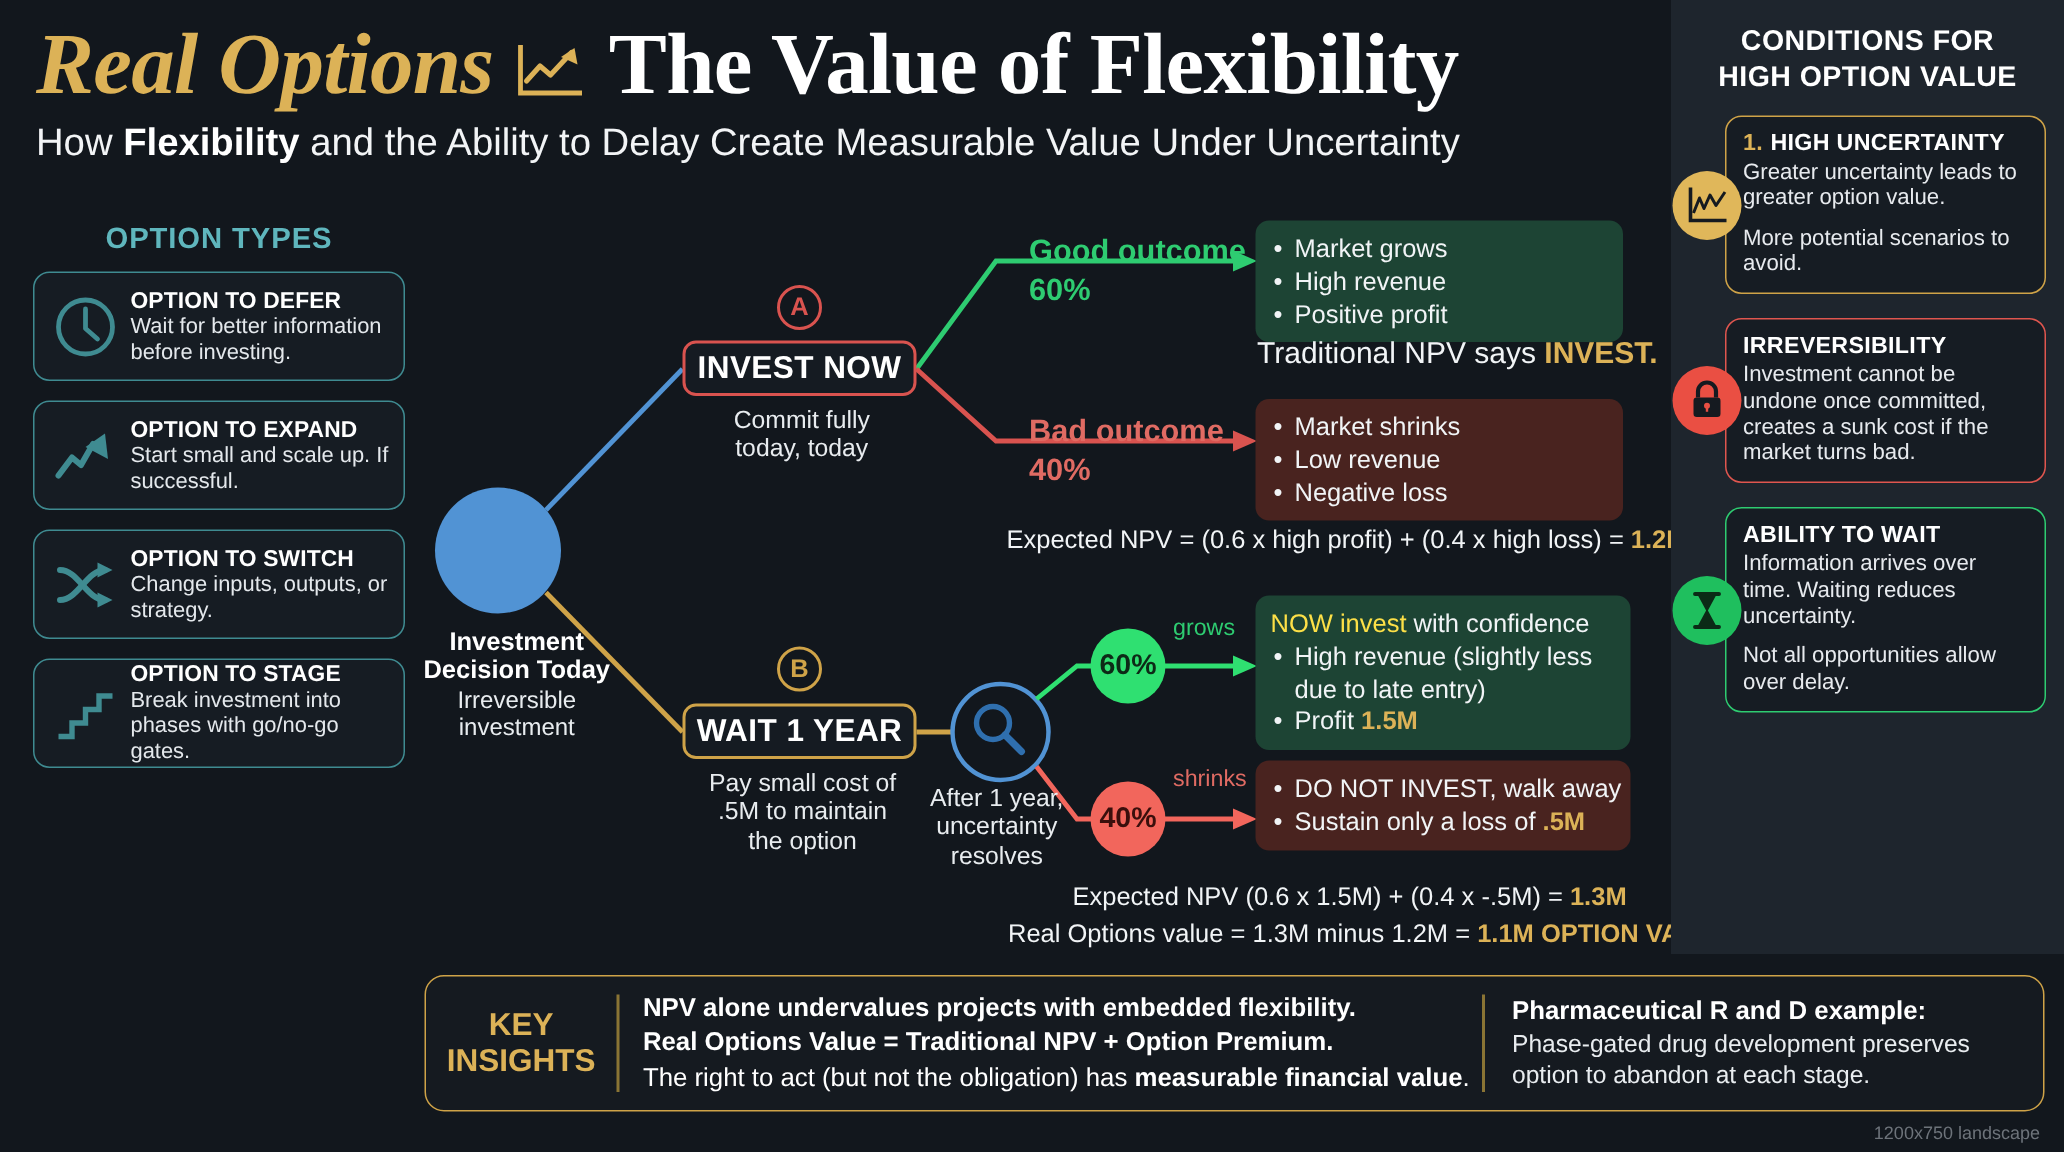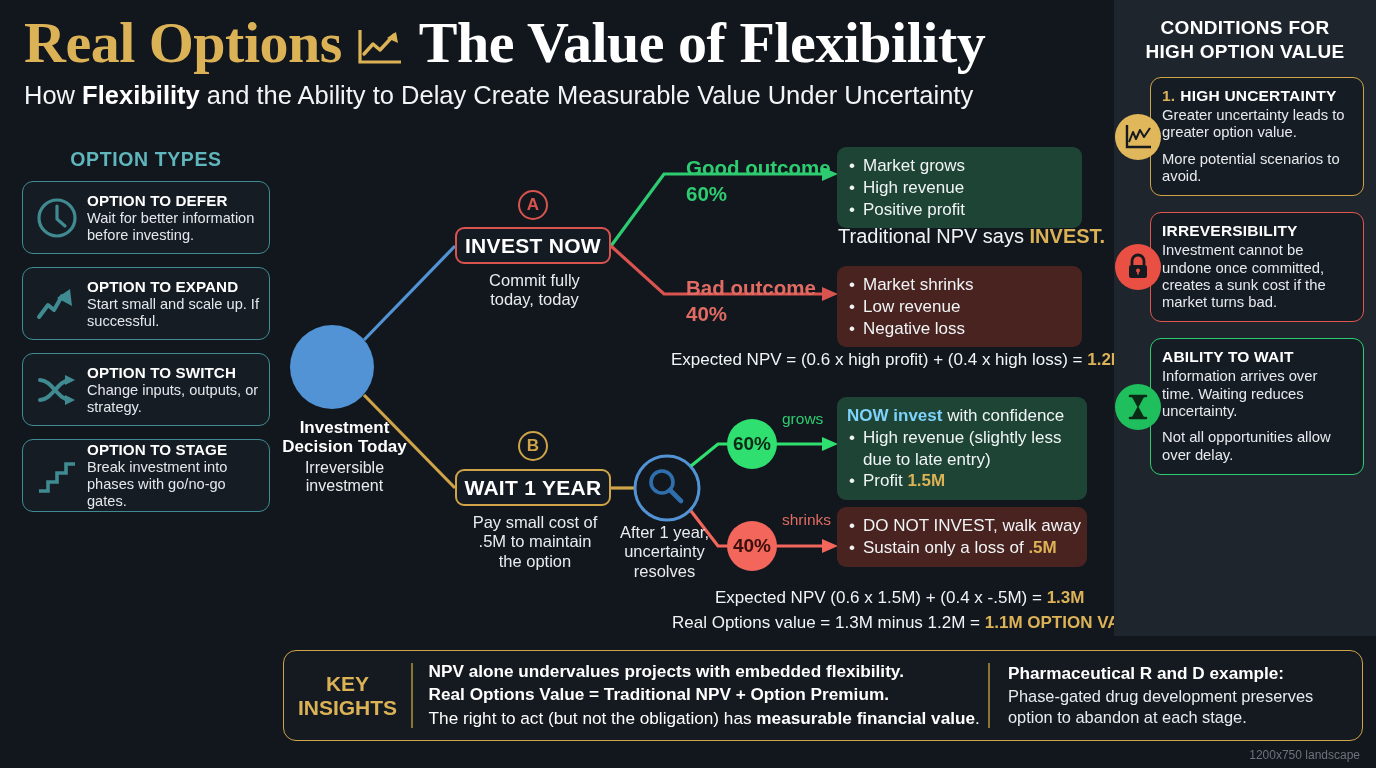--- a/index.html
+++ b/index.html
@@ -15,20 +15,21 @@
     background: #12171d;
   }
 
   
   .hdr { position: absolute; left: 24px; top: 14px; width: 1075px; }
   .hdr-title { white-space: nowrap; line-height: 1; }
   .t-gold {
     font-family: "Liberation Serif", serif;
     font-weight: bold; font-size: 58px; color: #dcb257;
     letter-spacing: -0.5px;
+    font-style: italic;
   }
   .t-white {
     font-family: "Liberation Serif", serif;
     font-weight: bold; font-size: 58px; color: #ffffff;
     letter-spacing: -0.5px;
   }
   .t-ico { display: inline-block; vertical-align: -6px; margin: 0 10px; }
   .hdr-sub {
     margin-top: 9px;
     font-size: 25.5px; color: #f2f4f6; white-space: nowrap;
@@ -110,21 +111,21 @@
     color: #f1f4f6; font-size: 17px; line-height: 1.28;
     padding-left: 16px; position: relative; white-space: nowrap;
   }
   .outbox li::before {
     content: "\2022"; position: absolute; left: 2px; color: #f1f4f6;
   }
   .outbox li.nobullet { padding-left: 0; }
   .outbox li.nobullet::before { content: ""; }
   .outbox li.wrapok { white-space: normal; }
   .gold { color: #dcb257; font-weight: bold; }
-  .b-white { font-weight: bold; color: #7dd3fc; }
+  .b-white { font-weight: normal; color: #fde047; }
 
   .o1 { left: 565px; top: 15px; width: 245px; }
   .o2 { left: 565px; top: 134px; width: 245px; }
   .o3 { left: 565px; top: 265px; width: 250px; }
   .o4 { left: 565px; top: 375px; width: 250px; }
 
   .npvline { position: absolute; color: #f1f4f6; }
   .npv-a { left: 399px; top: 218px; font-size: 17px; white-space: nowrap; }
   .npv-trad { left: 566px; top: 93px; font-size: 20px; white-space: nowrap; }
   .npv-b1 { left: 443px; top: 456px; font-size: 17px; white-space: nowrap; }

